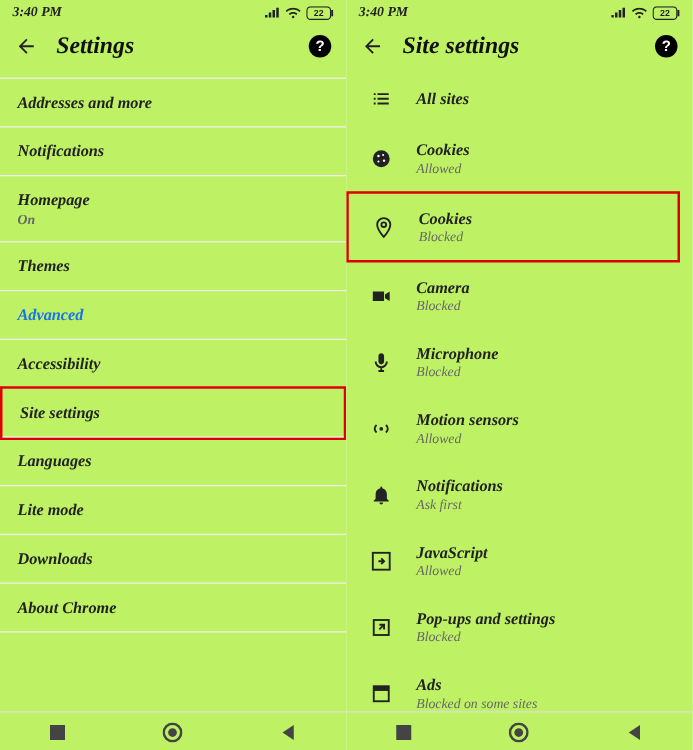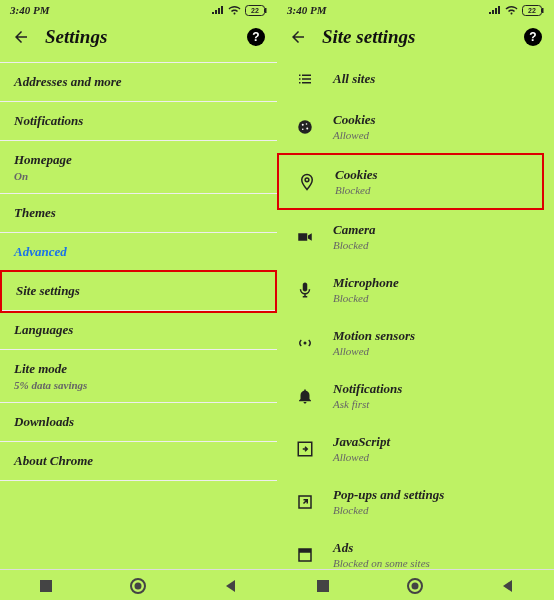--- a/index.html
+++ b/index.html
@@ -160,31 +160,33 @@
       <div class="row">
         <div>Homepage</div>
         <div class="sub">On</div>
       </div>
       <div class="row">
         <div>Themes</div>
       </div>
       <div class="row advanced">
         <div>Advanced</div>
       </div>
+      <div class="row">
+        <div>Accessibility</div>
+      </div>
       <div class="highlight-box">
         <div class="row">
           <div>Site settings</div>
         </div>
       </div>
       <div class="row">
         <div>Languages</div>
       </div>
       <div class="row">
         <div>Lite mode</div>
-        <div class="sub">5% data savings</div>
       </div>
       <div class="row">
         <div>Downloads</div>
       </div>
       <div class="row">
         <div>About Chrome</div>
       </div>
     </div>
   <div class="nav-bar">
     <svg width="14" height="14">

